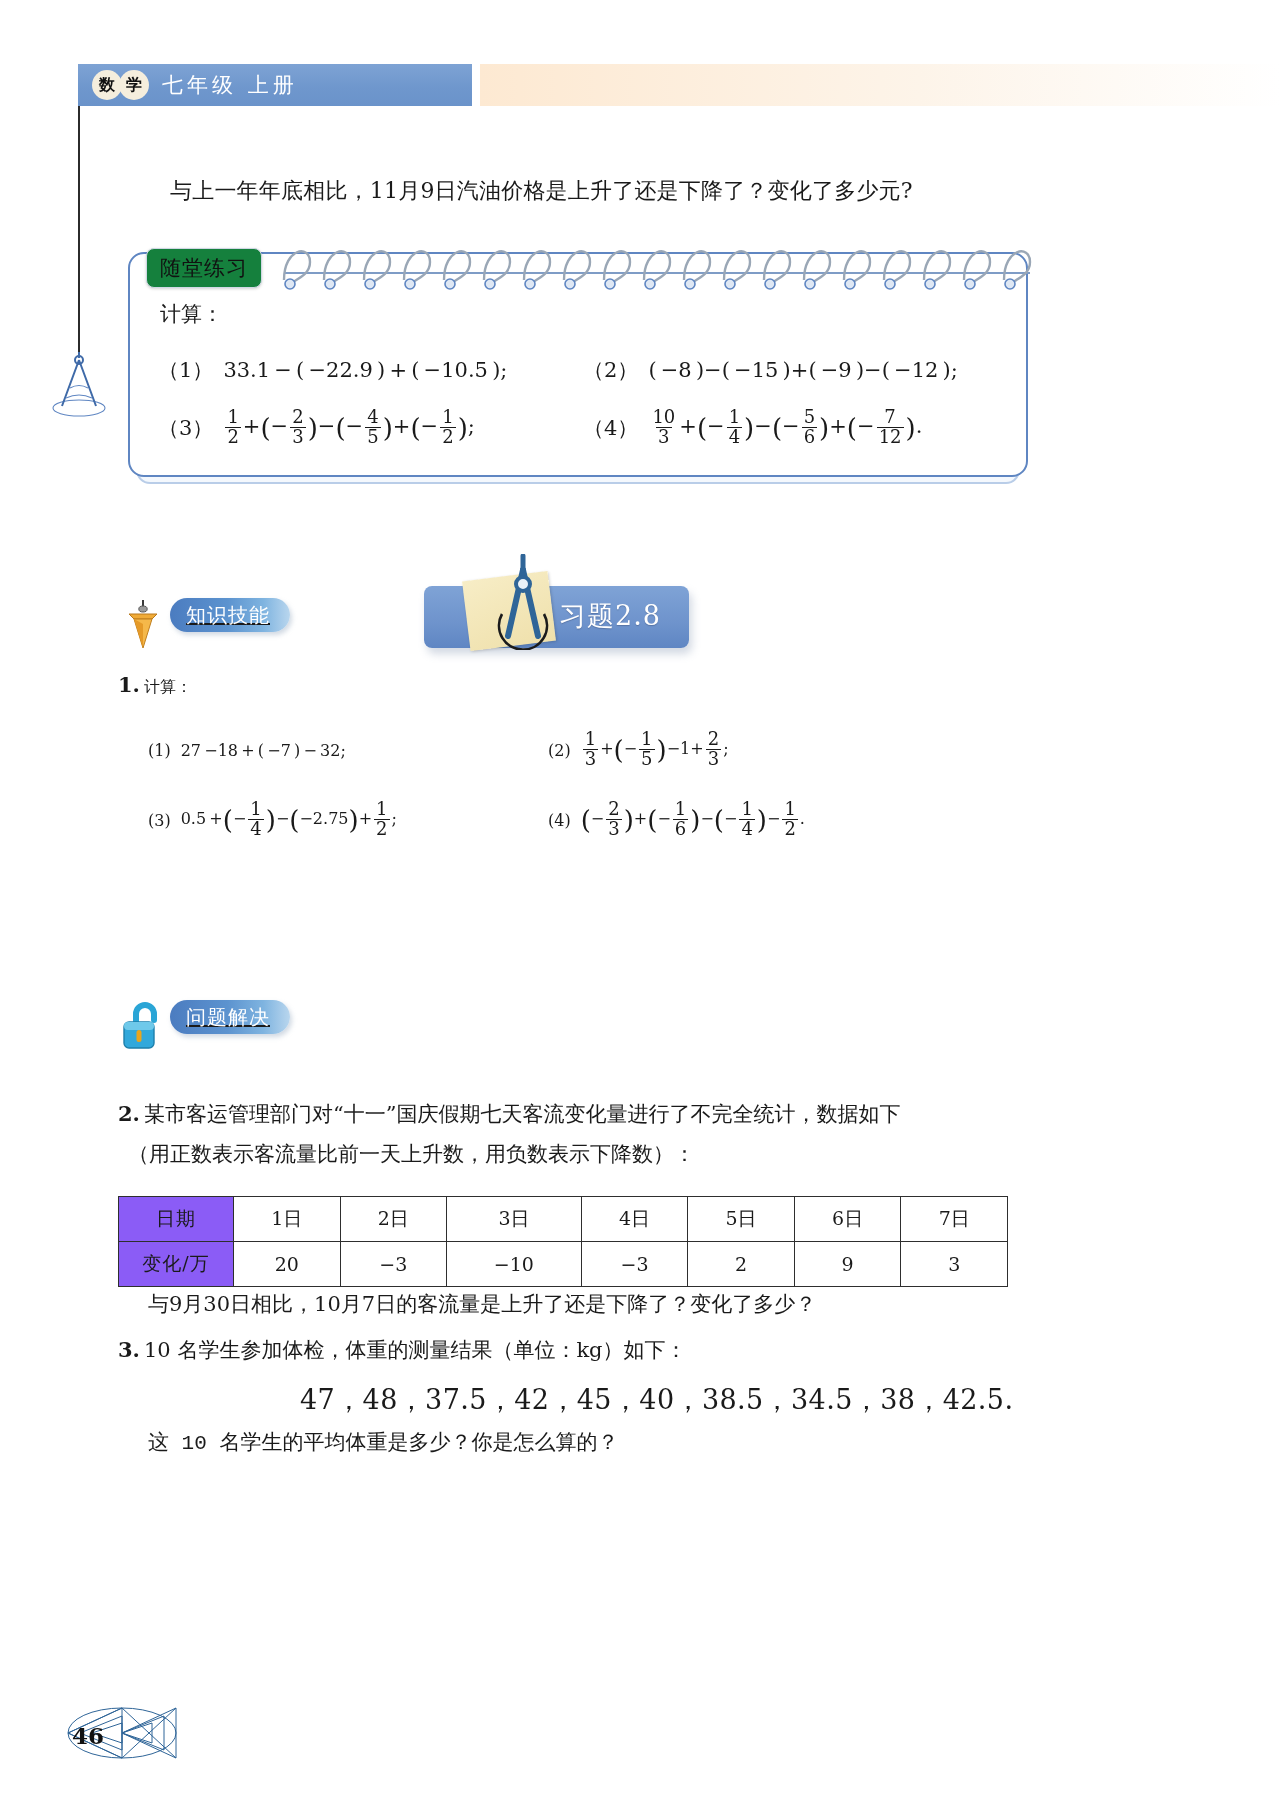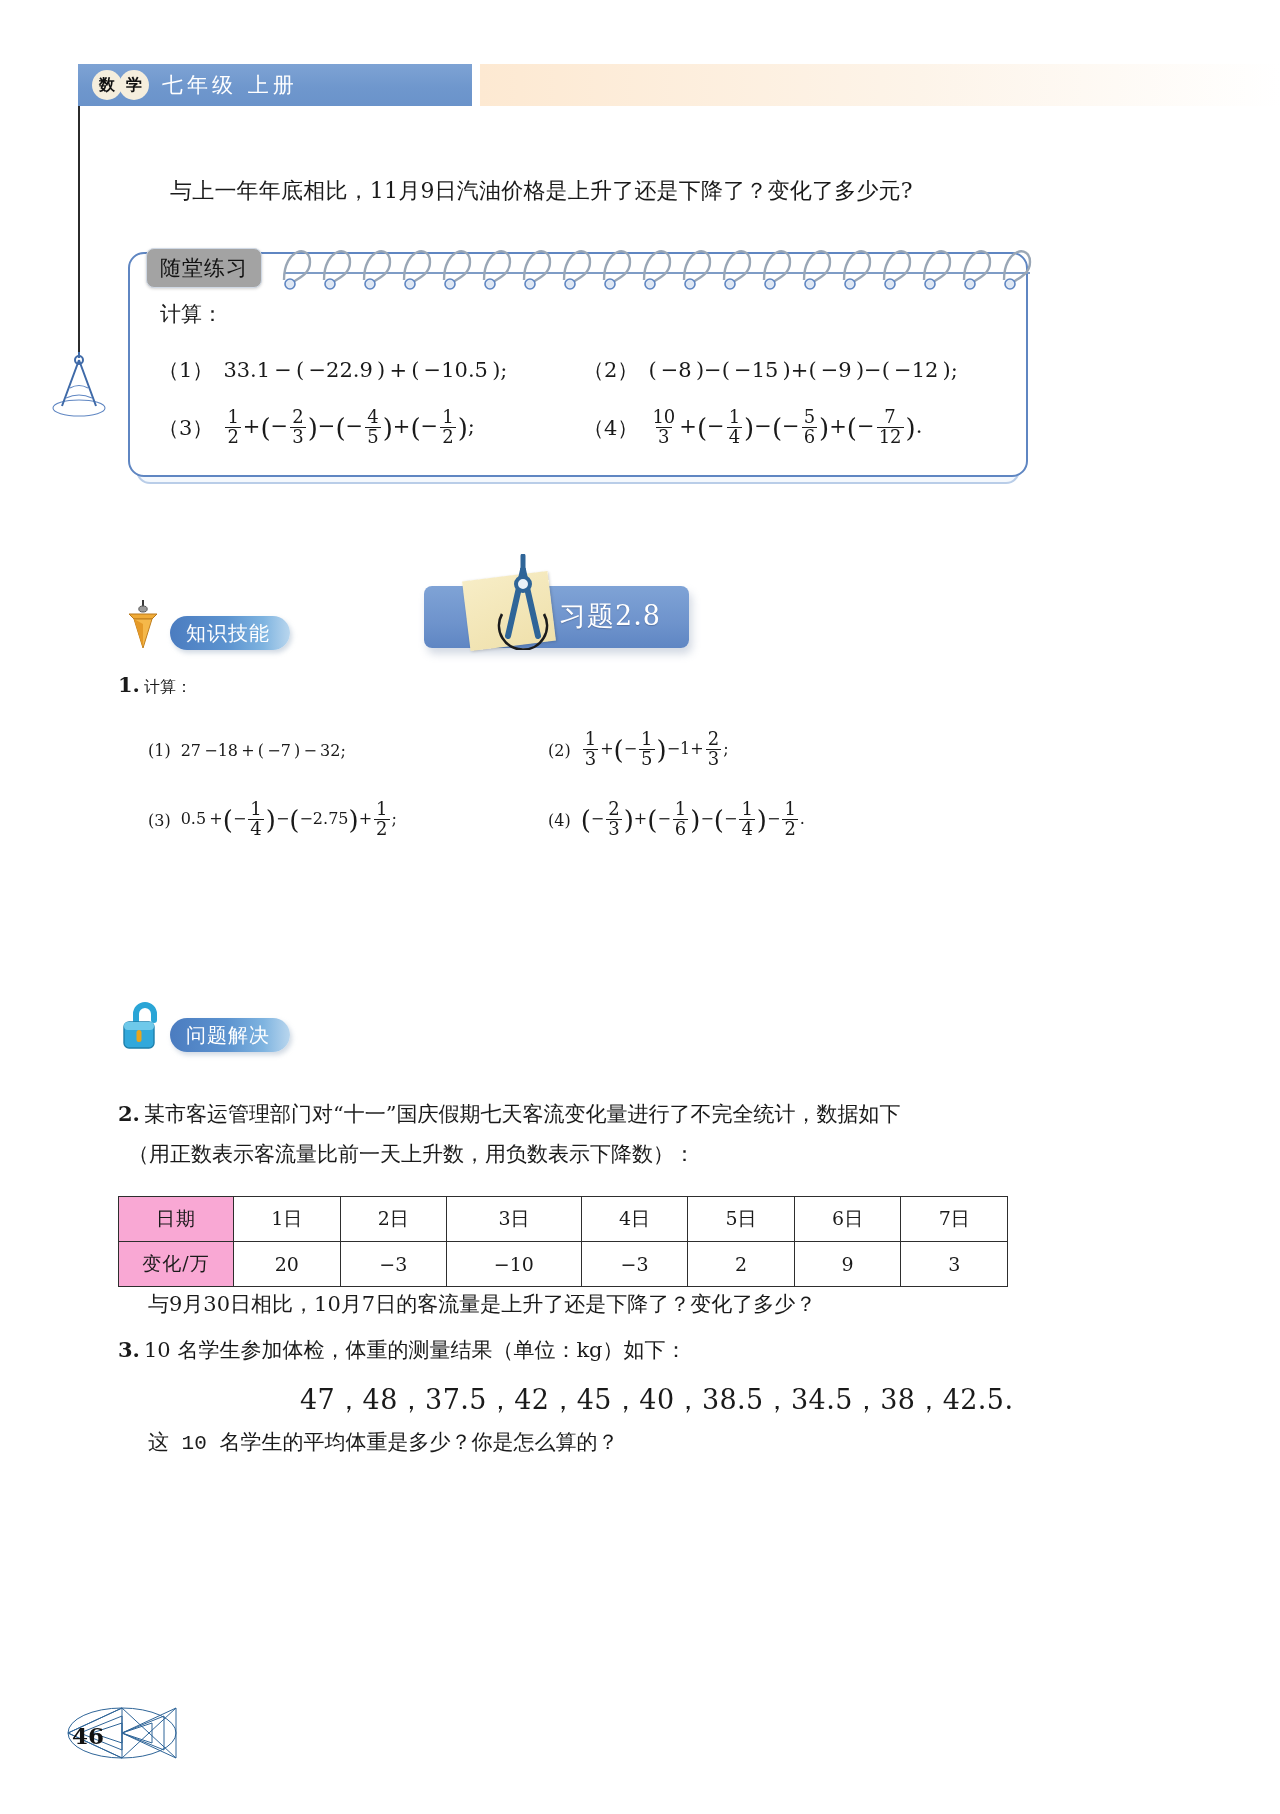--- a/index.html
+++ b/index.html
@@ -58,21 +58,21 @@
     content:"";position:absolute;left:6px;right:6px;bottom:-9px;height:14px;
     border:2px solid #b9cde8;border-top:none;border-radius:0 0 14px 14px;
     background:#f4f8fd;z-index:-1;
   }
   .spiral-rail{
     position:absolute;left:155px;top:18px;width:745px;height:2px;background:#7e9cc6;
   }
   .spiral{position:absolute;left:150px;top:-14px;width:760px;height:52px;}
   .practice-tag{
     position:absolute;left:16px;top:-6px;
-    background:#a3a3a3;border:1.5px solid #cfd8e4;border-radius:8px;
+    background:#15803d;border:1.5px solid #cfd8e4;border-radius:8px;
     padding:5px 13px;font-size:21px;color:#111;
     box-shadow:0 1px 3px rgba(0,0,0,.18);
     letter-spacing:1px;
   }
   .practice-body{position:absolute;left:28px;top:46px;right:18px;}
   .calc-label{font-size:21px;margin-left:2px;}
   .eq-grid{display:flex;margin-top:20px;}
   .eq-col{width:430px;}
   .eq-row{display:flex;align-items:center;font-size:21px;height:44px;}
   .eq-row + .eq-row{margin-top:14px;}
@@ -103,21 +103,21 @@
   }
   .xt-compass{position:absolute;left:60px;top:-32px;width:78px;height:96px;}
   .xt-label{
     position:absolute;left:135px;top:12px;
     font-size:27px;color:#ffffff;letter-spacing:1px;
     text-shadow:0 1px 1px rgba(60,80,120,.45);
     font-family:"DejaVu Serif","Liberation Serif",serif;
   }
 
   
-  .sec-badge{position:absolute;display:flex;align-items:flex-end;}
+  .sec-badge{position:absolute;display:flex;align-items:flex-start;text-decoration:underline;}
   .badge-pill{
     height:34px;border-radius:17px;
     background:linear-gradient(90deg,#4b7cc0 0%,#5c93cf 48%,#7fb4e0 78%,#b9d6ee 100%);
     display:flex;align-items:center;padding:0 20px 0 16px;
     color:#ffffff;font-size:20px;letter-spacing:1px;
     box-shadow:2px 3px 5px rgba(140,160,185,.4);
   }
   .badge-icon{width:50px;height:52px;margin-right:2px;}
   .ex-num{
     font-weight:700;font-size:21px;display:inline-block;width:26px;
@@ -137,21 +137,21 @@
   table.flow{
     position:absolute;left:118px;top:1196px;
     border-collapse:collapse;width:890px;
     font-size:19px;
   }
   table.flow td{
     border:1px solid #2e2e2e;height:42px;text-align:center;
     font-family:"DejaVu Serif","Liberation Serif",serif;
   }
   table.flow td.hd{
-    background:#f9a8d4;width:112px;letter-spacing:1px;
+    background:#8b5cf6;width:112px;letter-spacing:1px;
   }
   .p2-q{position:absolute;left:148px;top:1290px;font-size:21px;}
 
   
   .p3{position:absolute;left:118px;top:1336px;width:1060px;font-size:21px;}
   .p3-data{position:absolute;left:300px;top:1382px;font-size:27px;letter-spacing:.4px;}
   .p3-q{position:absolute;left:148px;top:1428px;font-size:21px;font-family:Liberation Mono, monospace;}
 
   
   .footer{position:absolute;left:60px;top:1702px;width:200px;height:62px;}

